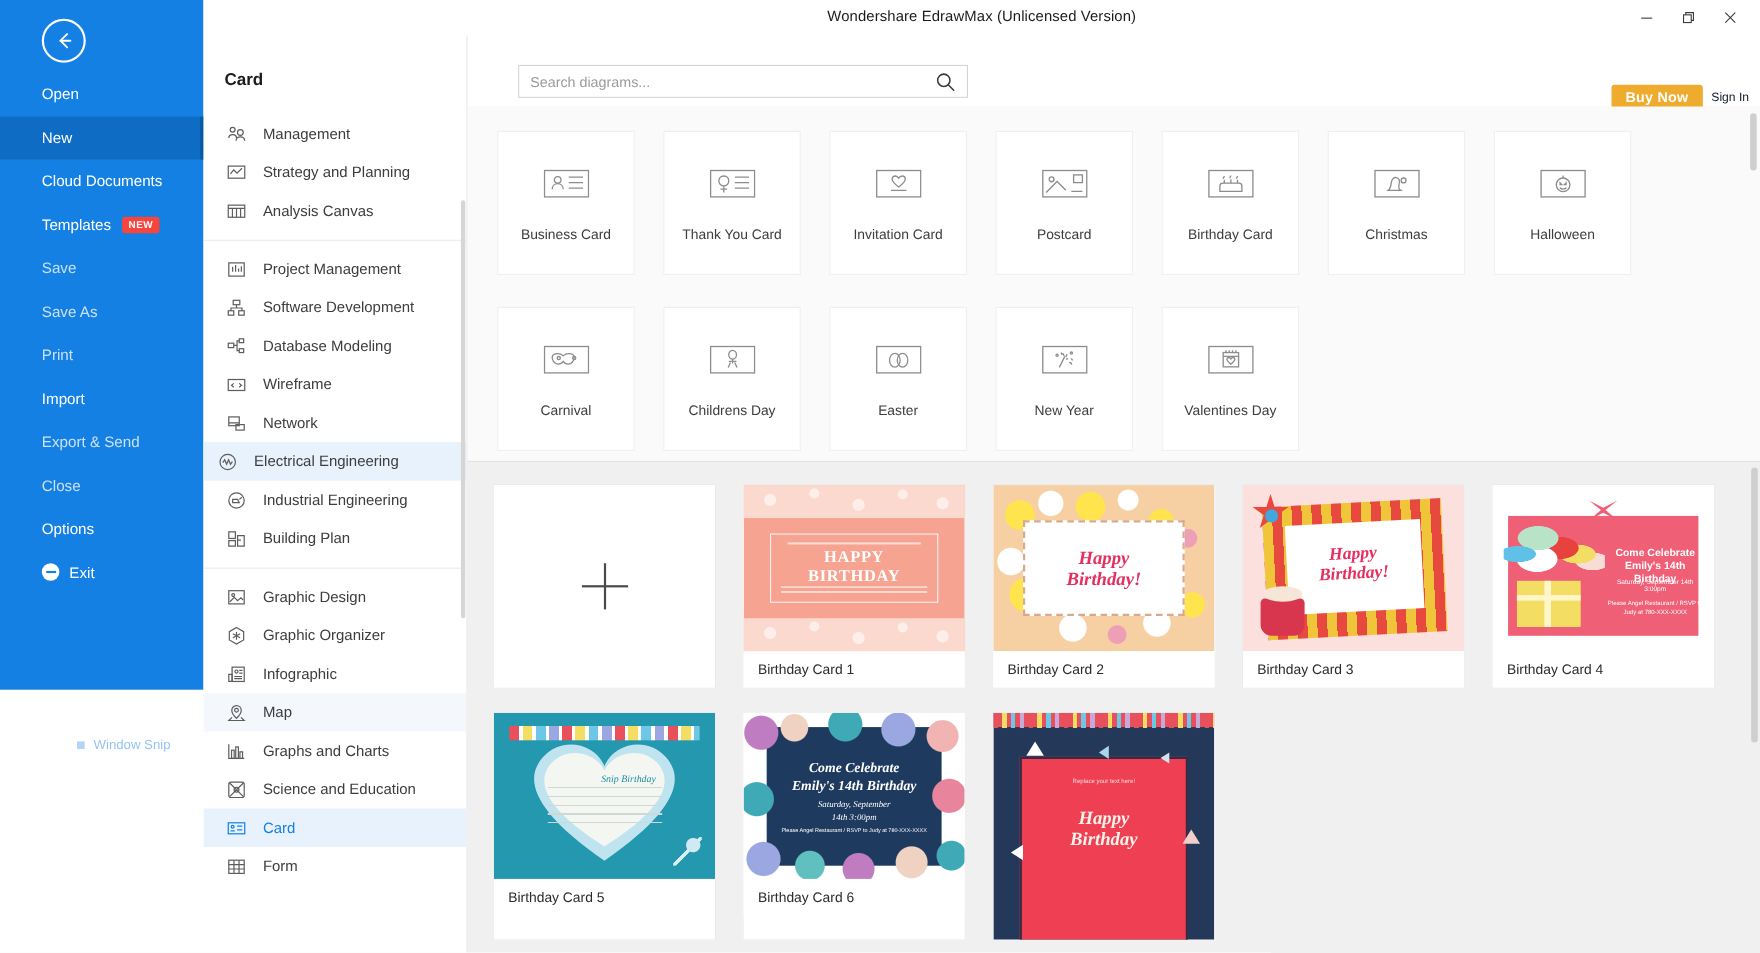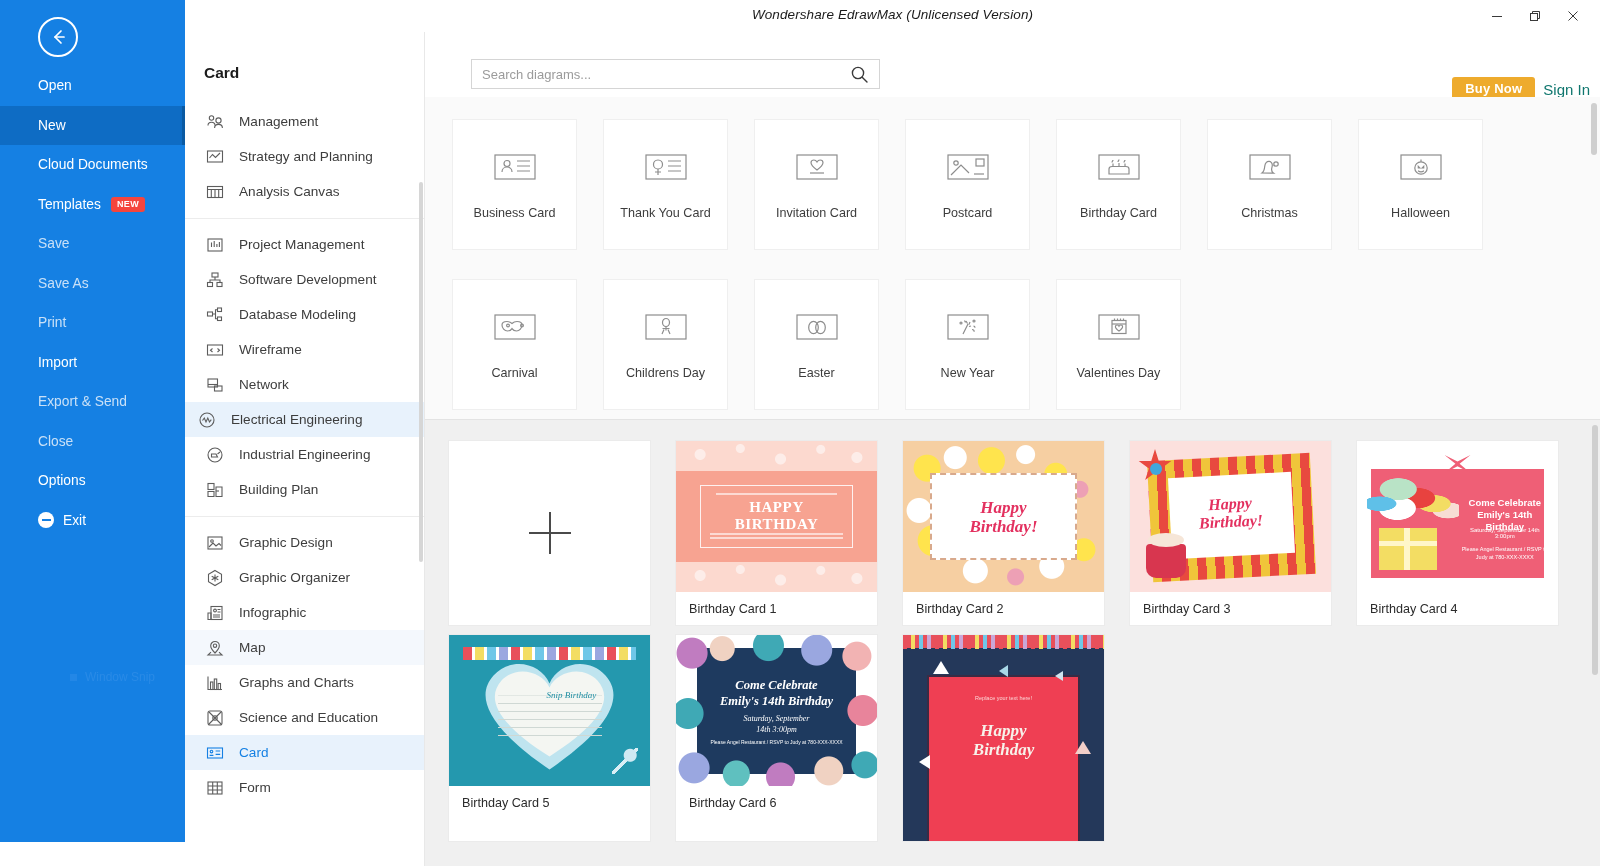--- a/index.html
+++ b/index.html
@@ -13,21 +13,20 @@
 
   
   .titlebar {
     position: absolute; left: 185px; top: 0; right: 0; height: 32px;
     background: #ffffff;
   }
   .win-title {
     position: absolute; left: 0; right: 0; top: 7px;
     text-align: center; font-size: 13.5px; color: #1b1b1b;
     letter-spacing: .1px;
-    font-style: italic;
   }
   .win-btns {
     position: absolute; right: 8px; top: 0; height: 32px;
     display: flex; align-items: center; gap: 0px;
   }
   .win-btn {
     width: 38px; height: 30px; display: flex; align-items: center; justify-content: center;
     color: #3a3a3a;
   }
   .win-btn svg { display:block; }
@@ -35,25 +34,25 @@
   .buy-row {
     position: absolute; right: 10px; top: 33px;
     display: flex; align-items: center; gap: 8px; margin-top: 44px;
   }
   .buy-now {
     background: #eeab2d; color: #ffffff; font-size: 13px; font-weight: bold;
     padding: 4px 13px 5px; border-radius: 3px; border: none;
     cursor: pointer; letter-spacing: .2px;
     box-shadow: 0 1px 0 rgba(0,0,0,.06);
   }
-  .sign-in { font-size: 15px; color: #0f766e; cursor: pointer; }
+  .sign-in { font-size: 11px; color: #0f172a; cursor: pointer; }
 
   
   .leftnav {
-    position: absolute; left: 0; top: 0; width: 185px; height: 842px;
+    position: absolute; left: 0; top: 0; width: 185px; height: 627px;
     background: #1580e3;
     color: #ffffff;
   }
   .back-btn {
     position: absolute; left: 38px; top: 17px;
     width: 40px; height: 40px; border-radius: 50%;
     border: 2px solid #ffffff; display: flex; align-items: center; justify-content: center;
     cursor: pointer;
   }
   .nav-list { position: absolute; top: 66px; left: 0; right: 0; }
@@ -162,21 +161,21 @@
     background: #cfcfcf; border-radius: 3px;
   }
 
   
   .gallery {
     position: absolute; left: 0; right: 0; top: 324px; bottom: 0;
     background: #f0f0f0; overflow: hidden;
   }
   .tgrid {
     position: absolute; left: 23px; top: 19px; right: 12px;
-    display: flex; flex-wrap: wrap; gap: 8px 24px;
+    display: flex; flex-wrap: wrap; gap: 21px 24px;
   }
   .tcard {
     width: 203px; background: #ffffff; cursor: pointer;
     border: 1px solid #ebebeb;
   }
   .tthumb { width: 100%; height: 151px; position: relative; overflow: hidden; background:#fff; }
   .tname {
     height: 33px; display: flex; align-items: center; padding-left: 13px;
     font-size: 12.6px; color: #2b2b2b; background: #ffffff;
   }

